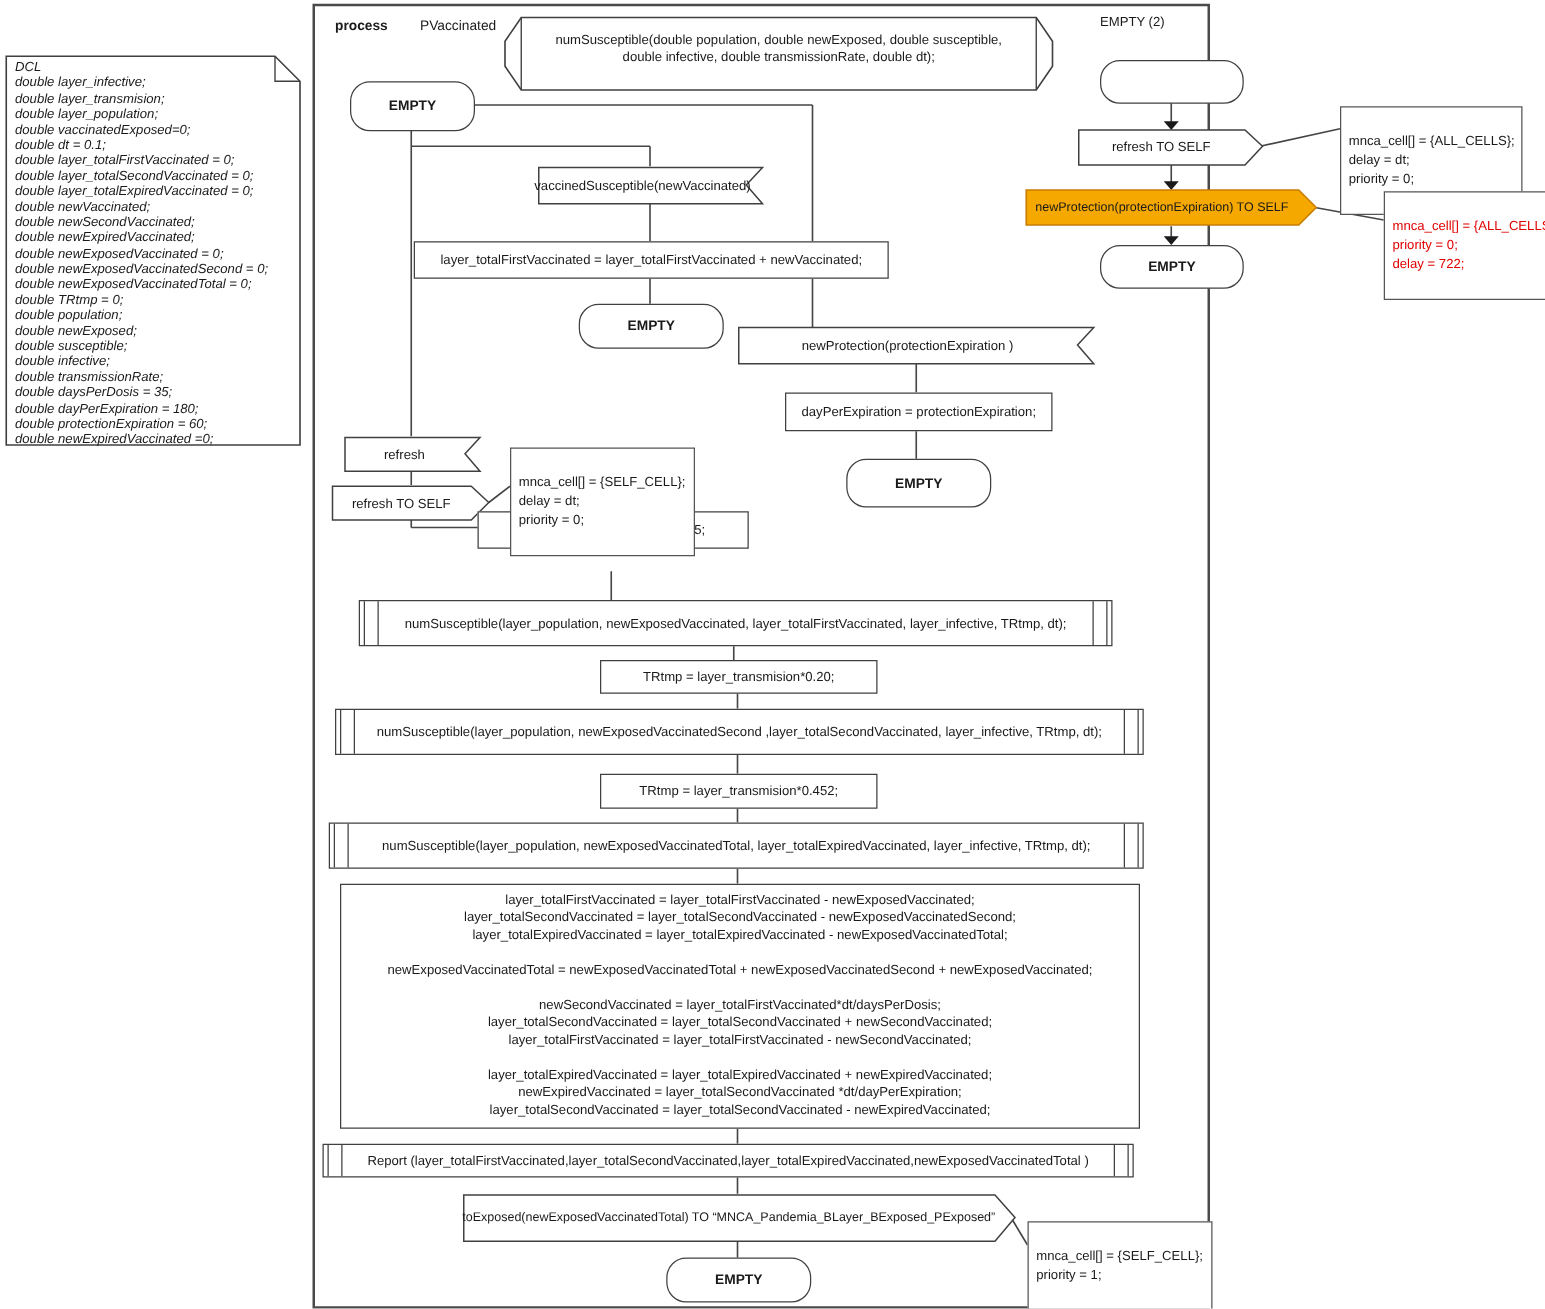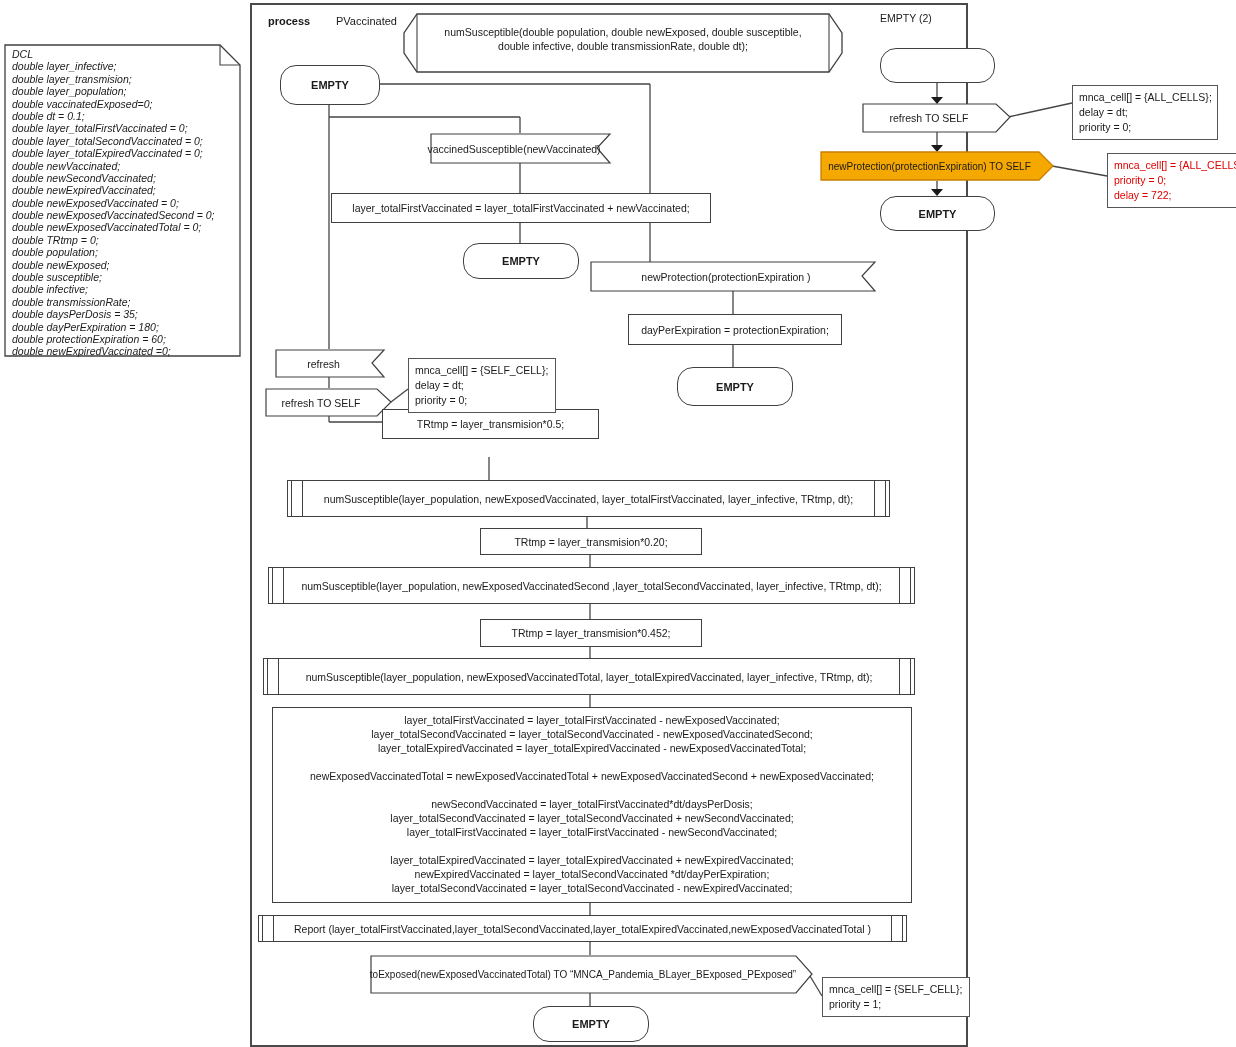--- a/index.html
+++ b/index.html
@@ -13,21 +13,21 @@
                text-align:center;font-size:10.5px;white-space:nowrap;z-index:3;}
   .rect{position:absolute;background:#fff;border:1.2px solid #404040;display:flex;
         align-items:center;justify-content:center;font-size:10.5px;white-space:nowrap;z-index:3;}
   .stadium{position:absolute;background:#fff;border:1.2px solid #404040;border-radius:16px;
            display:flex;align-items:center;justify-content:center;font-size:11px;z-index:3;font-weight:bold;}
   .proc{position:absolute;background:#fff;border:1.2px solid #404040;display:flex;
         align-items:center;justify-content:center;font-size:10.5px;white-space:nowrap;
         overflow:hidden;z-index:3;}
   .pbar{position:absolute;top:-1px;bottom:-1px;width:0;border-left:1.1px solid #404040;}
   .ann{position:absolute;background:#fff;border:1.2px solid #555;font-size:10.5px;
-       line-height:15px;padding:4px 6px;z-index:4;overflow:hidden;white-space:nowrap;}
+       line-height:15px;padding:20px 6px;z-index:4;overflow:hidden;white-space:nowrap;}
   .lines>div{height:14px;white-space:nowrap;}
   .dcl-lines>div{height:12.4px;white-space:nowrap;font-style:italic;}
   .hdr-bold{font-weight:bold;}
   .biglines{position:absolute;background:#fff;border:1.2px solid #404040;z-index:3;
             font-size:10.5px;text-align:center;padding-top:6px;box-sizing:border-box;}
   .title-txt{position:absolute;font-size:11px;z-index:3;white-space:nowrap;}
 </style>
 </head>
 <body>
 

